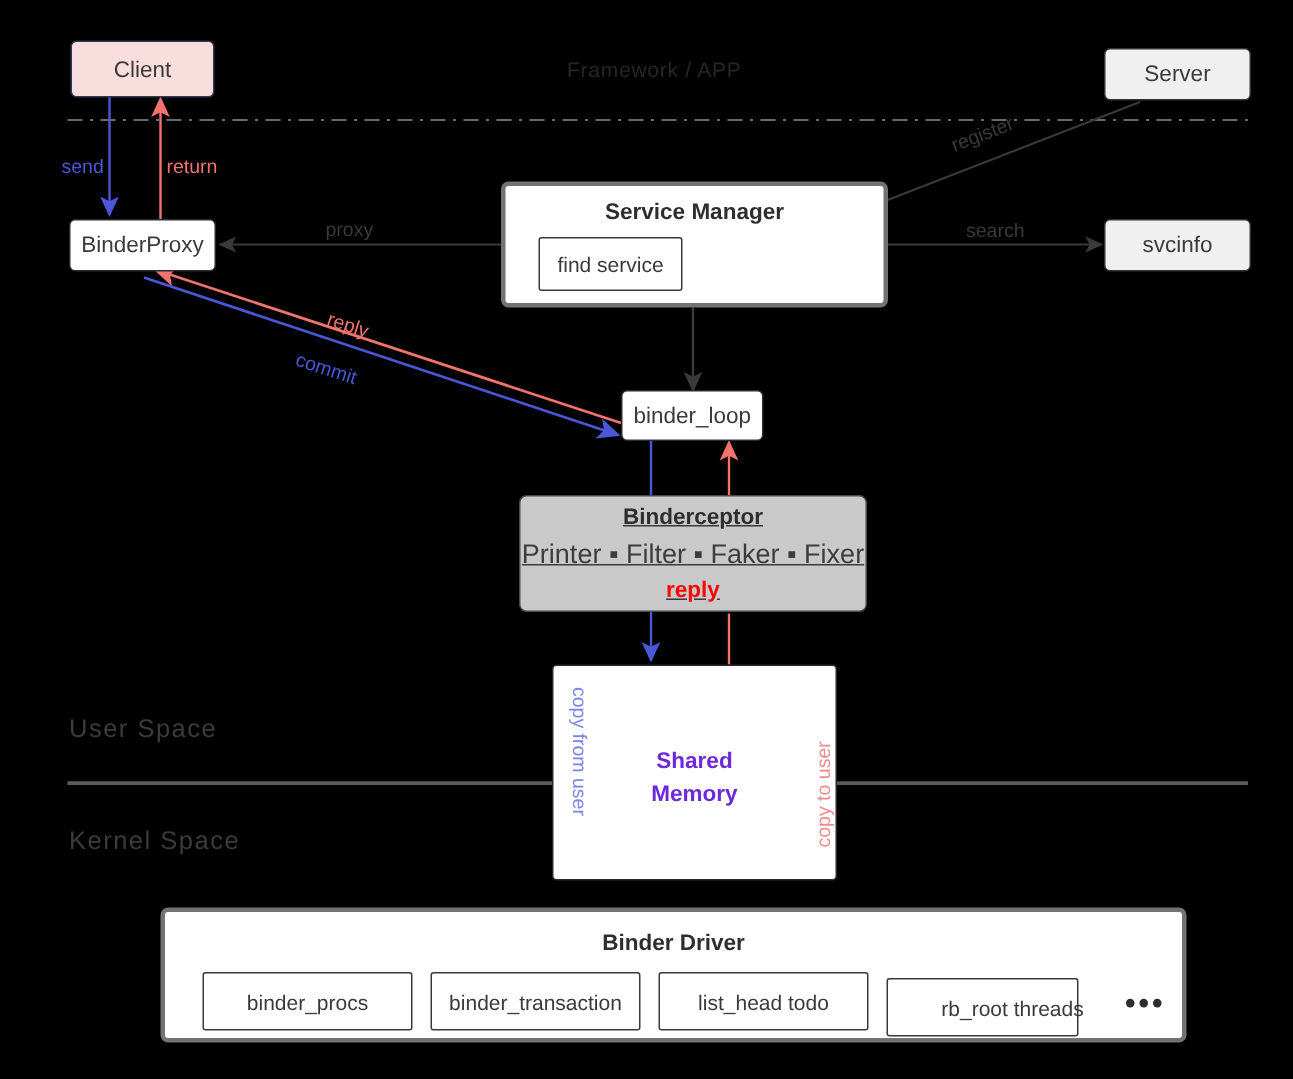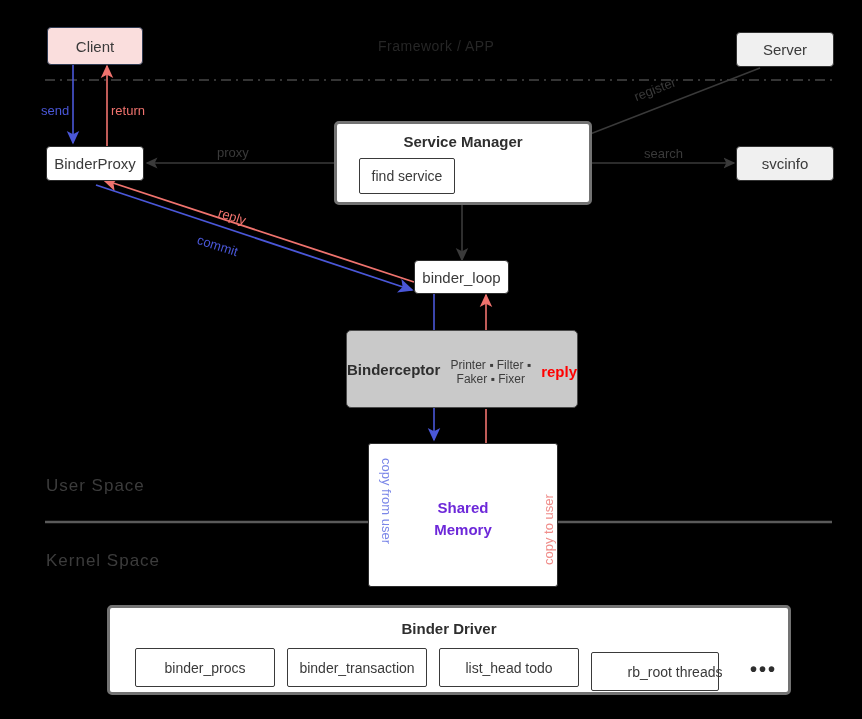--- a/index.html
+++ b/index.html
@@ -44,23 +44,23 @@
     border:1px solid #3a3a3a;border-radius:2px;
     display:flex;align-items:center;justify-content:center;
     font-size:14px;color:#3a3a3a;white-space:nowrap;
   }
   .dots{
     position:absolute;font-size:20px;font-weight:bold;color:#2e2e2e;
     letter-spacing:2px;line-height:1;
   }
 
   .ceptor-title{font-size:15px;font-weight:bold;color:#2e2e2e;}
-  .ceptor-mods{font-size:12px;color:#3d3d3d;margin-top:6px;}
+  .ceptor-mods{font-size:18px;color:#3d3d3d;margin-top:6px;}
   .ceptor-ioctl{font-size:15px;font-weight:bold;color:#ff0000;margin-top:5px;}
-  .ceptor-inner{display:flex;flex-direction:row;align-items:center;justify-content:center;width:100%;}
+  .ceptor-inner{display:flex;flex-direction:column;align-items:center;justify-content:center;width:100%;text-decoration:underline;}
 
   .shared-mem{
     position:absolute;box-sizing:border-box;background:#fff;
     border:1px solid #2b2b2b;border-radius:3px;
   }
   .sm-label{
     position:absolute;width:100%;text-align:center;font-size:15px;
     font-weight:bold;color:#6d28d9;line-height:22px;
   }
   .vlabel{

